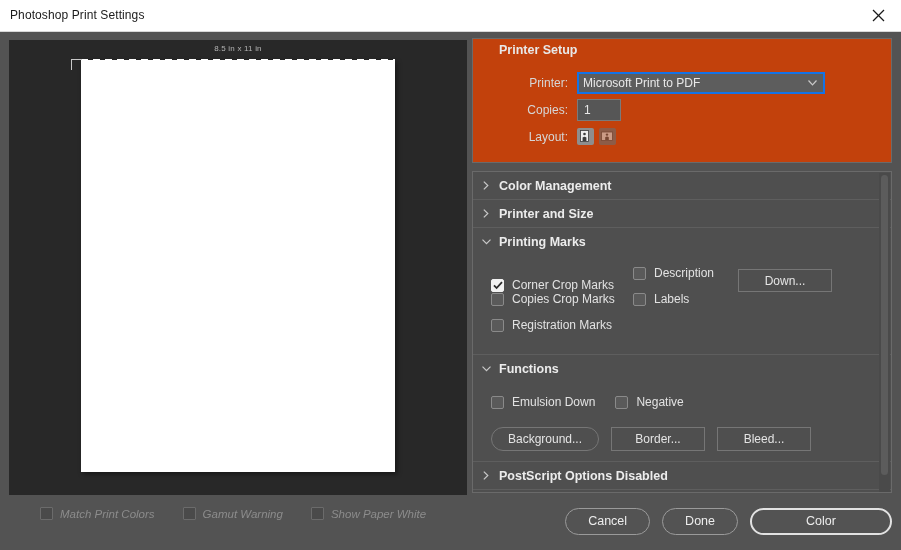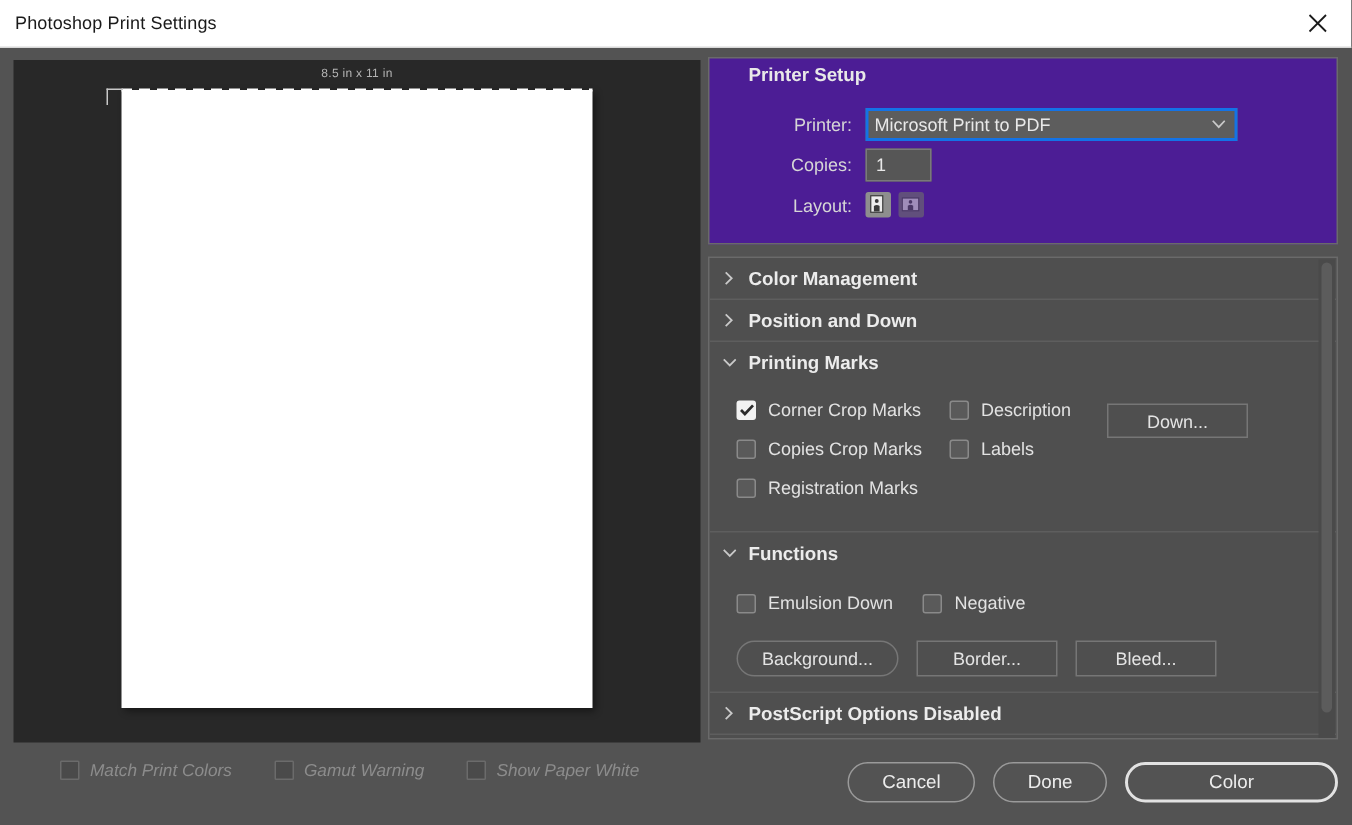--- a/index.html
+++ b/index.html
@@ -62,21 +62,21 @@
   }
   .opt .lbl { font-size: 11.5px; color: #8c8c8c; white-space: nowrap; }
 
   
   .settings {
     position: absolute; left: 472px; top: 38px; width: 420px; height: 460px;
   }
 
   .group-box {
     position: relative; width: 420px; border: 1px solid #6a6a6a;
-    background: #4c1d95; padding: 10px 0 12px 0;
+    background: #c2410c; padding: 10px 0 12px 0;
   }
   .group-title {
     position: absolute; left: 26px; top: 4px;
     font-size: 12.5px; font-weight: bold; color: #e8e8e8;
   }
   .printer-rows { margin-top: 20px; }
   .row { display: flex; align-items: center; height: 27px; }
   .row-label {
     width: 104px; text-align: right; padding-right: 9px;
     font-size: 12px; color: #d6d6d6;
@@ -259,35 +259,35 @@
         </div>
         <div class="sect-title">Color Management</div>
       </div>
 
       <div class="sect-head">
         <div class="twisty">
           <svg width="6" height="9" viewBox="0 0 6 9">
               <path d="M0.8 0.6 L4.8 4.5 L0.8 8.4" fill="none" stroke="#c9c9c9" stroke-width="1.2"></path>
             </svg>
         </div>
-        <div class="sect-title">Position and Down</div>
+        <div class="sect-title">Printer and Size</div>
       </div>
 
       <div class="sect-head noborder">
         <div class="twisty">
           <svg width="9" height="6" viewBox="0 0 9 6">
               <path d="M0.5 0.6 L4.5 4.6 L8.5 0.6" fill="none" stroke="#c9c9c9" stroke-width="1.2"></path>
             </svg>
         </div>
         <div class="sect-title">Printing Marks</div>
       </div>
 
       <div class="sect-body">
         <div class="marks-grid">
-          <div class="mk" style="left:18px; top:4px;">
+          <div class="mk" style="left:18px; top:16px;">
             <div class="cb on">
               <svg width="10" height="9" viewBox="0 0 10 9">
                   <path d="M1 4.3 L3.6 7 L9 1.2" fill="none" stroke="#2b2b2b" stroke-width="1.8"></path>
                 </svg>
             </div>
             <div class="cb-label">Corner Crop Marks</div>
           </div>
           <div class="mk" style="left:18px; top:30px;">
             <div class="cb off"></div>
             <div class="cb-label">Copies Crop Marks</div>

